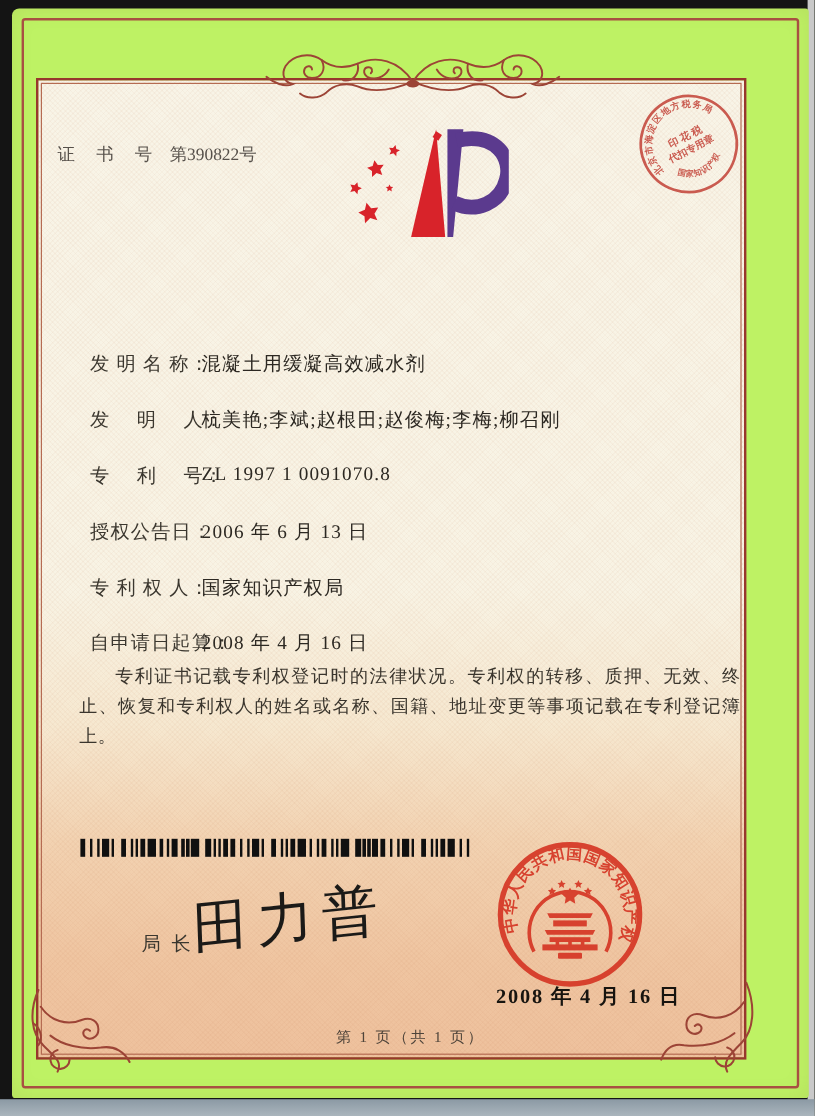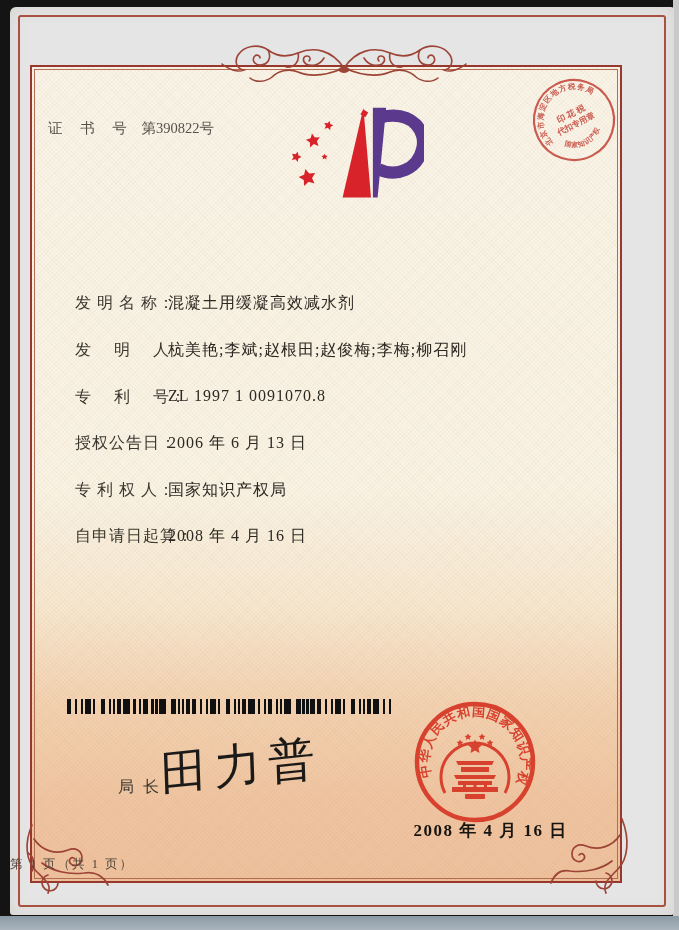--- a/index.html
+++ b/index.html
@@ -3,21 +3,21 @@
 <meta charset="utf-8">
 <style>
   * { margin:0; padding:0; box-sizing:border-box; }
   html,body { width:679px; height:930px; }
   body { font-family:"Liberation Serif","DejaVu Serif",serif; background:#1b1b1b; }
   .scan { position:relative; width:679px; height:930px; background:#141414; overflow:hidden; }
   .strip-bottom { position:absolute; left:0; bottom:0; width:100%; height:14px;
     background:linear-gradient(180deg,#8b99a4,#aab5bd); }
   .strip-right { position:absolute; right:0; top:0; width:6px; height:100%; background:#c9c9c9; }
   .paper { position:absolute; left:10px; top:7px; width:664px; height:908px;
-    background:#e5e5e5; border-radius:6px 3px 3px 3px;
+    background:#bef264; border-radius:6px 3px 3px 3px;
     box-shadow: inset 0 0 18px rgba(120,90,60,.12); }
   .outer-frame { position:absolute; inset:8px; border:2px solid #a85042; border-radius:3px; pointer-events:none; }
   .inner-frame { position:absolute; left:20px; top:58px; width:592px; height:818px;
     border:2px solid #98372d;
     background:
       repeating-linear-gradient(45deg, rgba(190,110,70,0.045) 0 1px, transparent 1px 3px),
       repeating-linear-gradient(-45deg, rgba(190,110,70,0.045) 0 1px, transparent 1px 3px),
       linear-gradient(180deg,#f8f4e7 0%, #f8f3e4 52%, #f6e8d0 66%, #f2d2b1 78%, #efc5a1 90%, #eec19d 100%);
   }
   .inner-frame::after { content:""; position:absolute; inset:2px; border:1px solid #b56b52; pointer-events:none; }
@@ -34,21 +34,21 @@
     color:#3a352d; text-align:justify; letter-spacing:0.4px; }
   .body-text p { text-indent:2em; }
   .barcode { left:57px; top:692px; width:324px; height:15px; display:flex; align-items:stretch; }
   .barcode span.b { background:#101010; }
   .director { left:108px; top:770px; font-size:16px; letter-spacing:9px; color:#3a372f; }
   .signature { left:150px; top:726px; width:190px; font-size:47px; color:#1b1a18;
     letter-spacing:7px; transform:rotate(-6deg) skewX(-4deg); font-weight:500; }
   .seal { left:402px; top:692px; width:126px; height:126px; opacity:.93; }
   .issue-date { left:393px; top:812px; width:175px; text-align:center; font-size:17px;
     font-weight:600; color:#17140f; letter-spacing:1.5px; white-space:nowrap; }
-  .page-footer { left:0; top:849px; width:664px; text-align:left; font-size:12.5px;
+  .page-footer { left:0; top:849px; width:664px; text-align:center; font-size:12.5px;
     color:#4e443a; letter-spacing:2px; }
   .tax-stamp { left:521px; top:70px; width:86px; height:86px; transform:rotate(-27deg); opacity:.88; }
   .flourish-top { left:208px; top:31px; width:252px; height:54px; }
   .flourish-bl { left:12px; top:816px; width:88px; height:72px; }
   .flourish-br { left:540px; top:810px; width:84px; height:78px; }
 </style>
 </head>
 <body>
 
 <div class="scan">
@@ -152,20 +152,21 @@
     <div class="abs field-row" style="top:473px">
       <span class="f-label">专 利 权 人：</span>
       <span class="f-value">国家知识产权局</span>
     </div>
     <div class="abs field-row" style="top:519px">
       <span class="f-label">自申请日起算：</span>
       <span class="f-value">2008 年 4 月 16 日</span>
     </div>
 
     <div class="abs body-text">
+      <p>专利证书记载专利权登记时的法律状况。专利权的转移、质押、无效、终止、恢复和专利权人的姓名或名称、国籍、地址变更等事项记载在专利登记簿上。</p>
     </div>
 
     <div class="abs barcode">
         <span class="b" style="flex: 2 1 0%;"></span>
         <span style="flex: 1.7 1 0%;"></span>
         <span class="b" style="flex: 1 1 0%;"></span>
         <span style="flex: 1.7 1 0%;"></span>
         <span class="b" style="flex: 1 1 0%;"></span>
         <span style="flex: 0.85 1 0%;"></span>
         <span class="b" style="flex: 3 1 0%;"></span>

